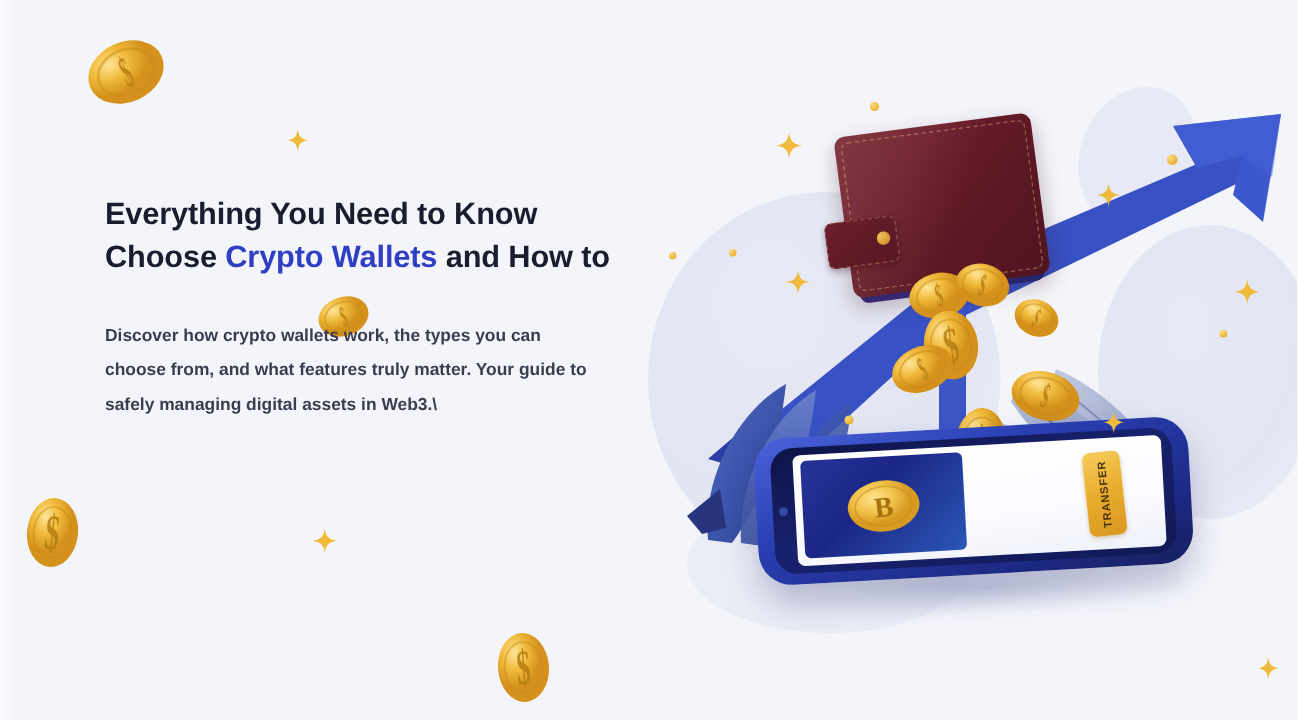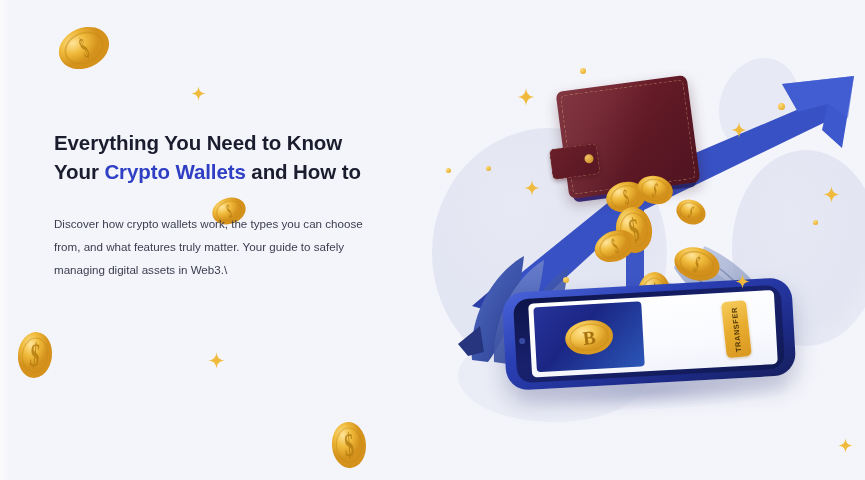--- a/index.html
+++ b/index.html
@@ -14,29 +14,29 @@
     font-family:"Liberation Sans", sans-serif;
   }
   
   .edge-strip {
     position:absolute; left:0; top:0; width:9px; height:100%;
     background:linear-gradient(90deg,#fbfbfe 0%, #f4f5fb 100%);
     z-index:2;
   }
 
   
-  .copy { position:absolute; left:54px; top:128px; width:340px; z-index:40; }
+  .copy { position:absolute; left:70px; top:128px; width:340px; z-index:40; }
   .headline {
     font-size:20.5px; line-height:29px; font-weight:700;
     color:#1b1c2e; letter-spacing:-0.1px;
   }
   .headline .accent { color:#2f3fc4; }
   .subcopy {
     margin-top:26px;
-    font-size:11.6px; line-height:23px; font-weight:400;
+    font-size:11.6px; line-height:23px; font-weight:700;
     color:#3b3d4e; max-width:322px;
   }
 
   
   .art { position:absolute; left:410px; top:0; width:455px; height:480px; z-index:10; }
 
   
   .blob { position:absolute; border-radius:50%; }
   .blob-main {
     left:22px; top:128px; width:235px; height:250px;
@@ -176,21 +176,21 @@
 </head>
 <body>
 
 <div class="stage">
 
   <div class="edge-strip"></div>
 
   <div class="copy">
     <h1 class="headline">
       <span>Everything You Need to Know</span><br>
-      <span>Your </span><span class="accent">Crypto Wallets</span><span> and How to</span><br>
+      <span>Choose </span><span class="accent">Crypto Wallets</span><span> and How to</span><br>
     </h1>
     <p class="subcopy">Discover how crypto wallets work, the types you can choose from, and what features truly matter. Your guide to safely managing digital assets in Web3.\</p>
   </div>
 
   <div class="art">
 
     <div class="blob blob-main"></div>
     <div class="blob blob-right"></div>
     <div class="blob blob-rightbig"></div>
     <div class="blob blob-lowleft"></div>

